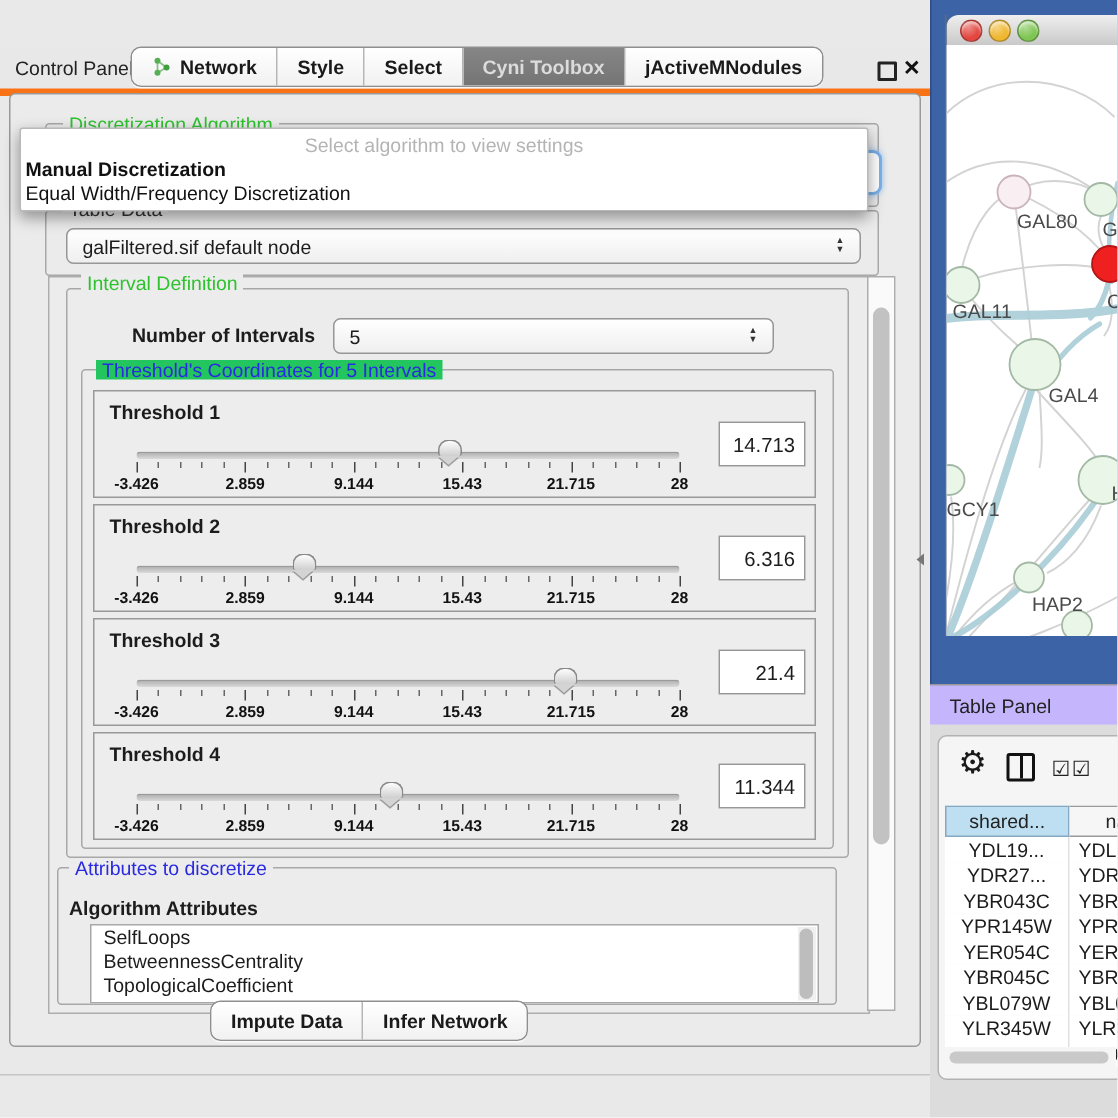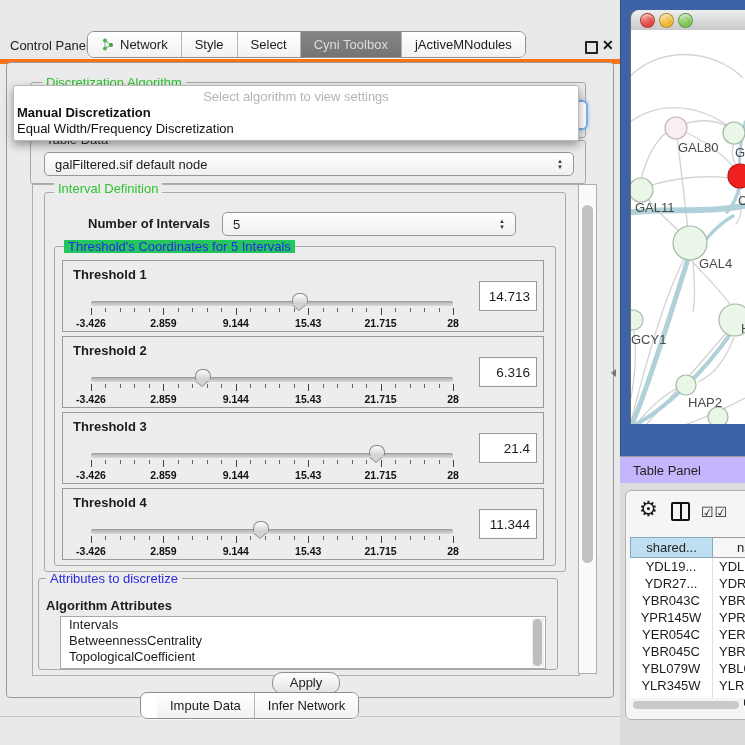--- a/index.html
+++ b/index.html
@@ -9,27 +9,27 @@
 
   
   .cp-titlebar{left:0;top:0;width:630px;height:26px;background:#e8e8e8;border-bottom:5px solid #f97316;margin-top:33px;}
   .cp-title{left:10px;top:0;line-height:26px;color:#222;}
   .float-btn{left:585px;top:8px;width:9px;height:9px;border:2px solid #222;border-radius:1px;}
   .close-btn{left:602px;top:4px;font-size:14px;font-weight:700;color:#111;cursor:default;}
 
   
   .seg{display:inline-flex;border:1px solid #8f8f8f;border-radius:7px;overflow:hidden;background:#fff;
        box-shadow:0 1px 0 rgba(255,255,255,.7);}
-  .seg .tab{display:flex;align-items:center;padding:0 13px;height:25px;font-weight:400;color:#1a1a1a;
+  .seg .tab{display:flex;align-items:center;padding:0 13px;height:25px;font-weight:700;color:#1a1a1a;
             background:linear-gradient(#ffffff,#f1f1f1);border-left:1px solid #b5b5b5;white-space:nowrap;}
   .seg .tab:first-child{border-left:none;}
   .seg .tab.active{background:linear-gradient(#868686,#747474);color:#dcdcdc;}
   .seg .tab .ticon{margin-right:6px;display:inline-flex;}
   #top-tabs{left:87px;top:31px;}
-  #bottom-tabs{left:140px;top:692px;padding-left:16px;}
+  #bottom-tabs{left:140px;top:667px;}
   .footer-line{left:0;top:716px;width:620px;height:1px;background:#c6c6c6;}
 
   
   .outer-panel{left:6px;top:62px;width:606px;height:634px;border:1px solid #9a9a9a;border-radius:4px;background:#ebebeb;}
 
   
   .group{border:1px solid #a8a8a8;border-radius:3px;}
   .group-title{position:absolute;padding:0 4px;background:#ebebeb;line-height:13px;}
   .t-green{color:#2ec22e;}
   .t-blue{color:#2a2ae0;}
@@ -350,21 +350,21 @@
       </div>
     </div>
 
   <div class="abs group" style="left:38px;top:578px;width:518px;height:90px;"></div>
   <div class="abs group-title t-blue" style="left:46px;top:572px;background:#ececec;">Attributes to discretize</div>
   <div class="abs" style="left:46px;top:598px;font-weight:700;">Algorithm Attributes</div>
   <div class="abs attr-list" id="attr-list">
     <div class="list-scroll">
         <div class="list-thumb"></div>
       </div>
-  <div class="attr-item">Intervals</div>
+  <div class="attr-item">SelfLoops</div>
       <div class="attr-item">BetweennessCentrality</div>
       <div class="attr-item">TopologicalCoefficient</div>
     </div>
 
   <div class="abs apply-btn">Apply</div>
 
   <div class="abs popup" id="popup">
     <div class="abs popup-hint">Select algorithm to view settings</div>
   <div class="popup-item abs" style="top: 19px; font-weight: 700;">Manual Discretization</div>
       <div class="popup-item abs" style="top: 35px; font-weight: 400;">Equal Width/Frequency Discretization</div>

